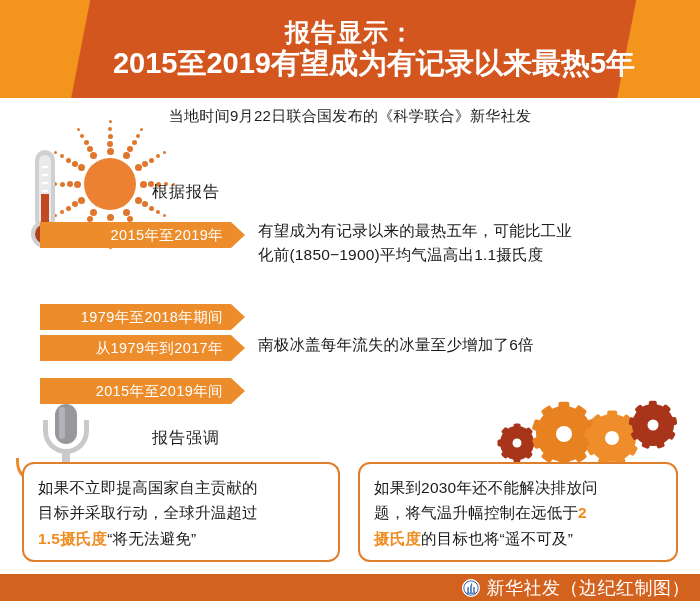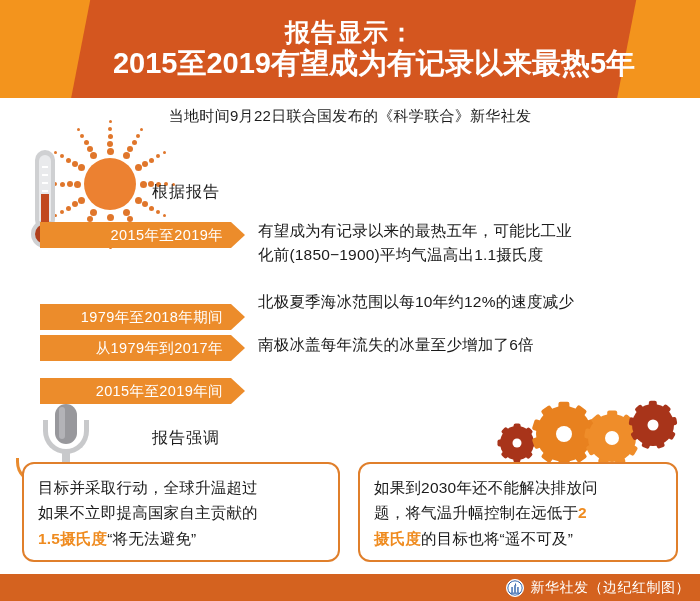--- a/index.html
+++ b/index.html
@@ -156,21 +156,21 @@
     background:#d4621f;
     display:flex;align-items:center;justify-content:flex-end;
     padding-right:10px;box-sizing:border-box;
   }
   #footer .logo{
     width:18px;height:18px;border-radius:50%;
     background:#ffffff;border:1.5px solid #ffffff;
     display:flex;align-items:center;justify-content:center;
     margin-right:7px;box-sizing:border-box;overflow:hidden;
   }
-  #footer .credit{color:#ffffff;font-size:14px;letter-spacing:.5px;}
+  #footer .credit{color:#ffffff;font-size:18px;letter-spacing:.5px;}
 </style>
 </head>
 <body>
 
 <div id="page">
 
   <div id="header">
     <div class="band-left"></div>
     <div class="band-right"></div>
     <div class="htitles">
@@ -262,21 +262,20 @@
 
   <div class="seclabel" id="label-gen">根据报告</div>
 
   <div class="tag" style="left:40px;top:222px;width:205px;">2015年至2019年</div>
   <div class="fact" style="left:258px;top:219px;width:430px;">
     <div>有望成为有记录以来的最热五年，可能比工业</div>
     <div>化前(1850−1900)平均气温高出1.1摄氏度</div>
   </div>
 
   <div class="tag" style="left:40px;top:304px;width:205px;">1979年至2018年期间</div>
-  <div class="fact" style="left:258px;top:290px;width:430px;">北极夏季海冰范围以每10年约12%的速度减少</div>
 
   <div class="tag" style="left:40px;top:335px;width:205px;">从1979年到2017年</div>
   <div class="fact" style="left:258px;top:333px;width:430px;">南极冰盖每年流失的冰量至少增加了6倍</div>
 
   <div class="tag" style="left:40px;top:378px;width:205px;">2015年至2019年间</div>
 
   <div id="mic">
     <div class="cord"></div>
     <div class="arc"></div>
     <div class="head"></div>
@@ -336,22 +335,22 @@
         <div class="tooth" style="width: 8.4px; height: 9.66px; background: rgb(168, 52, 26); border-radius: 2px; transform: translate(-50%, -50%) rotate(200deg) translateY(-19.32px);"></div>
         <div class="tooth" style="width: 8.4px; height: 9.66px; background: rgb(168, 52, 26); border-radius: 2px; transform: translate(-50%, -50%) rotate(240deg) translateY(-19.32px);"></div>
         <div class="tooth" style="width: 8.4px; height: 9.66px; background: rgb(168, 52, 26); border-radius: 2px; transform: translate(-50%, -50%) rotate(280deg) translateY(-19.32px);"></div>
         <div class="tooth" style="width: 8.4px; height: 9.66px; background: rgb(168, 52, 26); border-radius: 2px; transform: translate(-50%, -50%) rotate(320deg) translateY(-19.32px);"></div>
         <div class="body" style="background: rgb(168, 52, 26);"></div>
         <div class="hole" style="width: 11px; height: 11px;"></div>
       </div>
     </div>
 
   <div class="ebox" style="left:22px;top:462px;width:318px;height:100px;">
+    <p>如果不立即提高国家自主贡献的</p>
     <p>目标并采取行动，全球升温超过</p>
-    <p>如果不立即提高国家自主贡献的</p>
     <p><span class="hl">1.5摄氏度</span>“将无法避免”</p>
   </div>
 
   <div class="ebox" style="left:358px;top:462px;width:320px;height:100px;">
     <p>如果到2030年还不能解决排放问</p>
     <p>题，将气温升幅控制在远低于<span class="hl">2</span></p>
     <p><span class="hl">摄氏度</span>的目标也将“遥不可及”</p>
   </div>
 
   <div id="footer">

